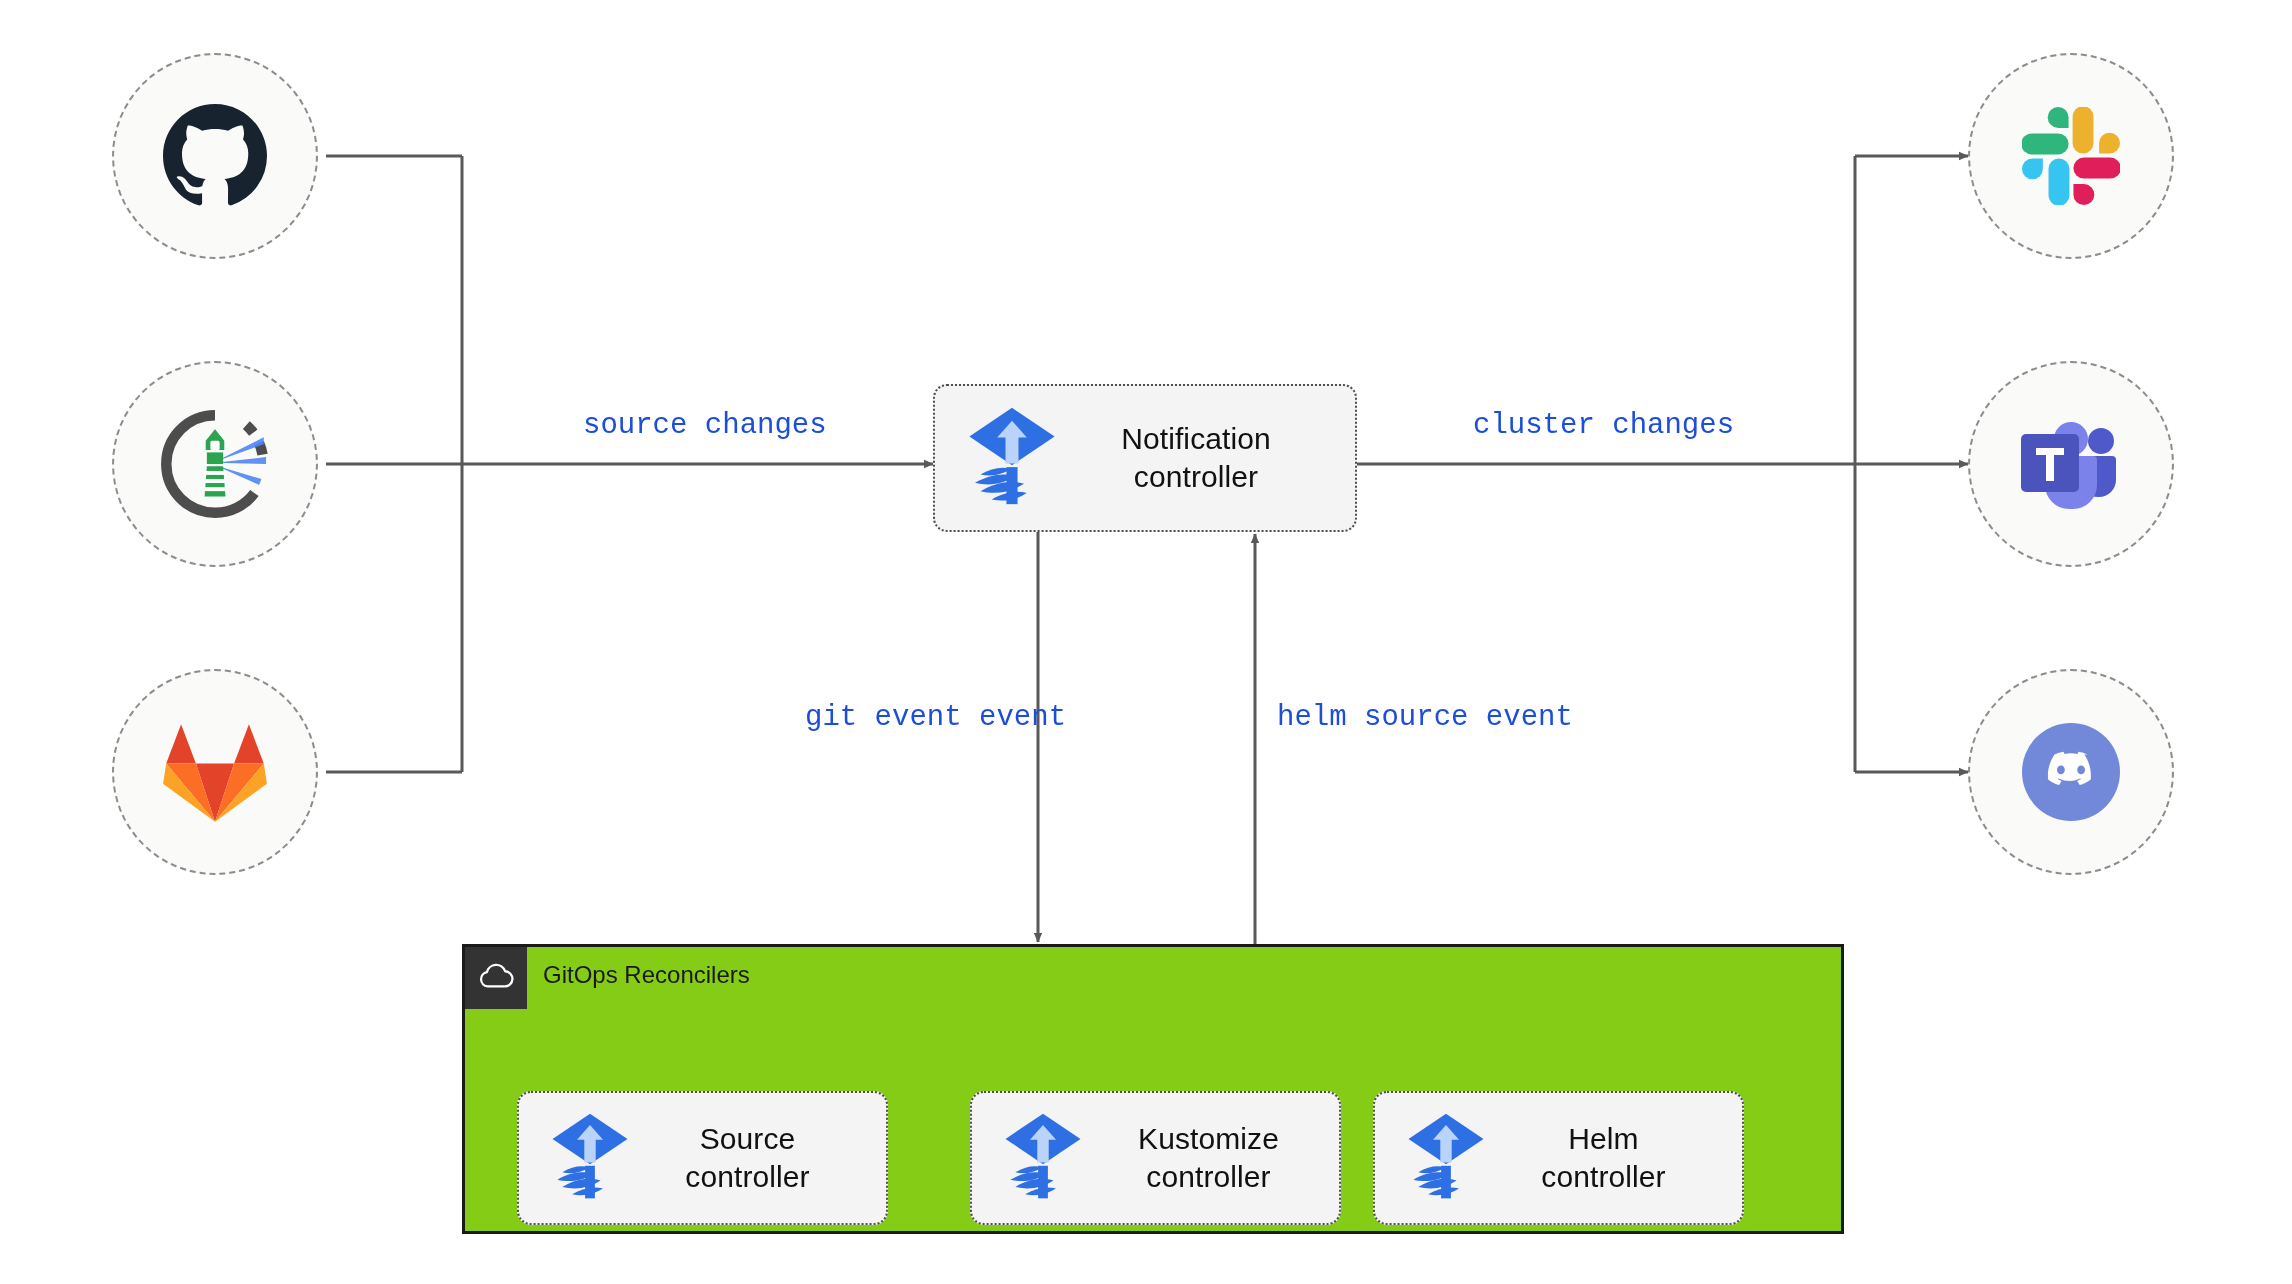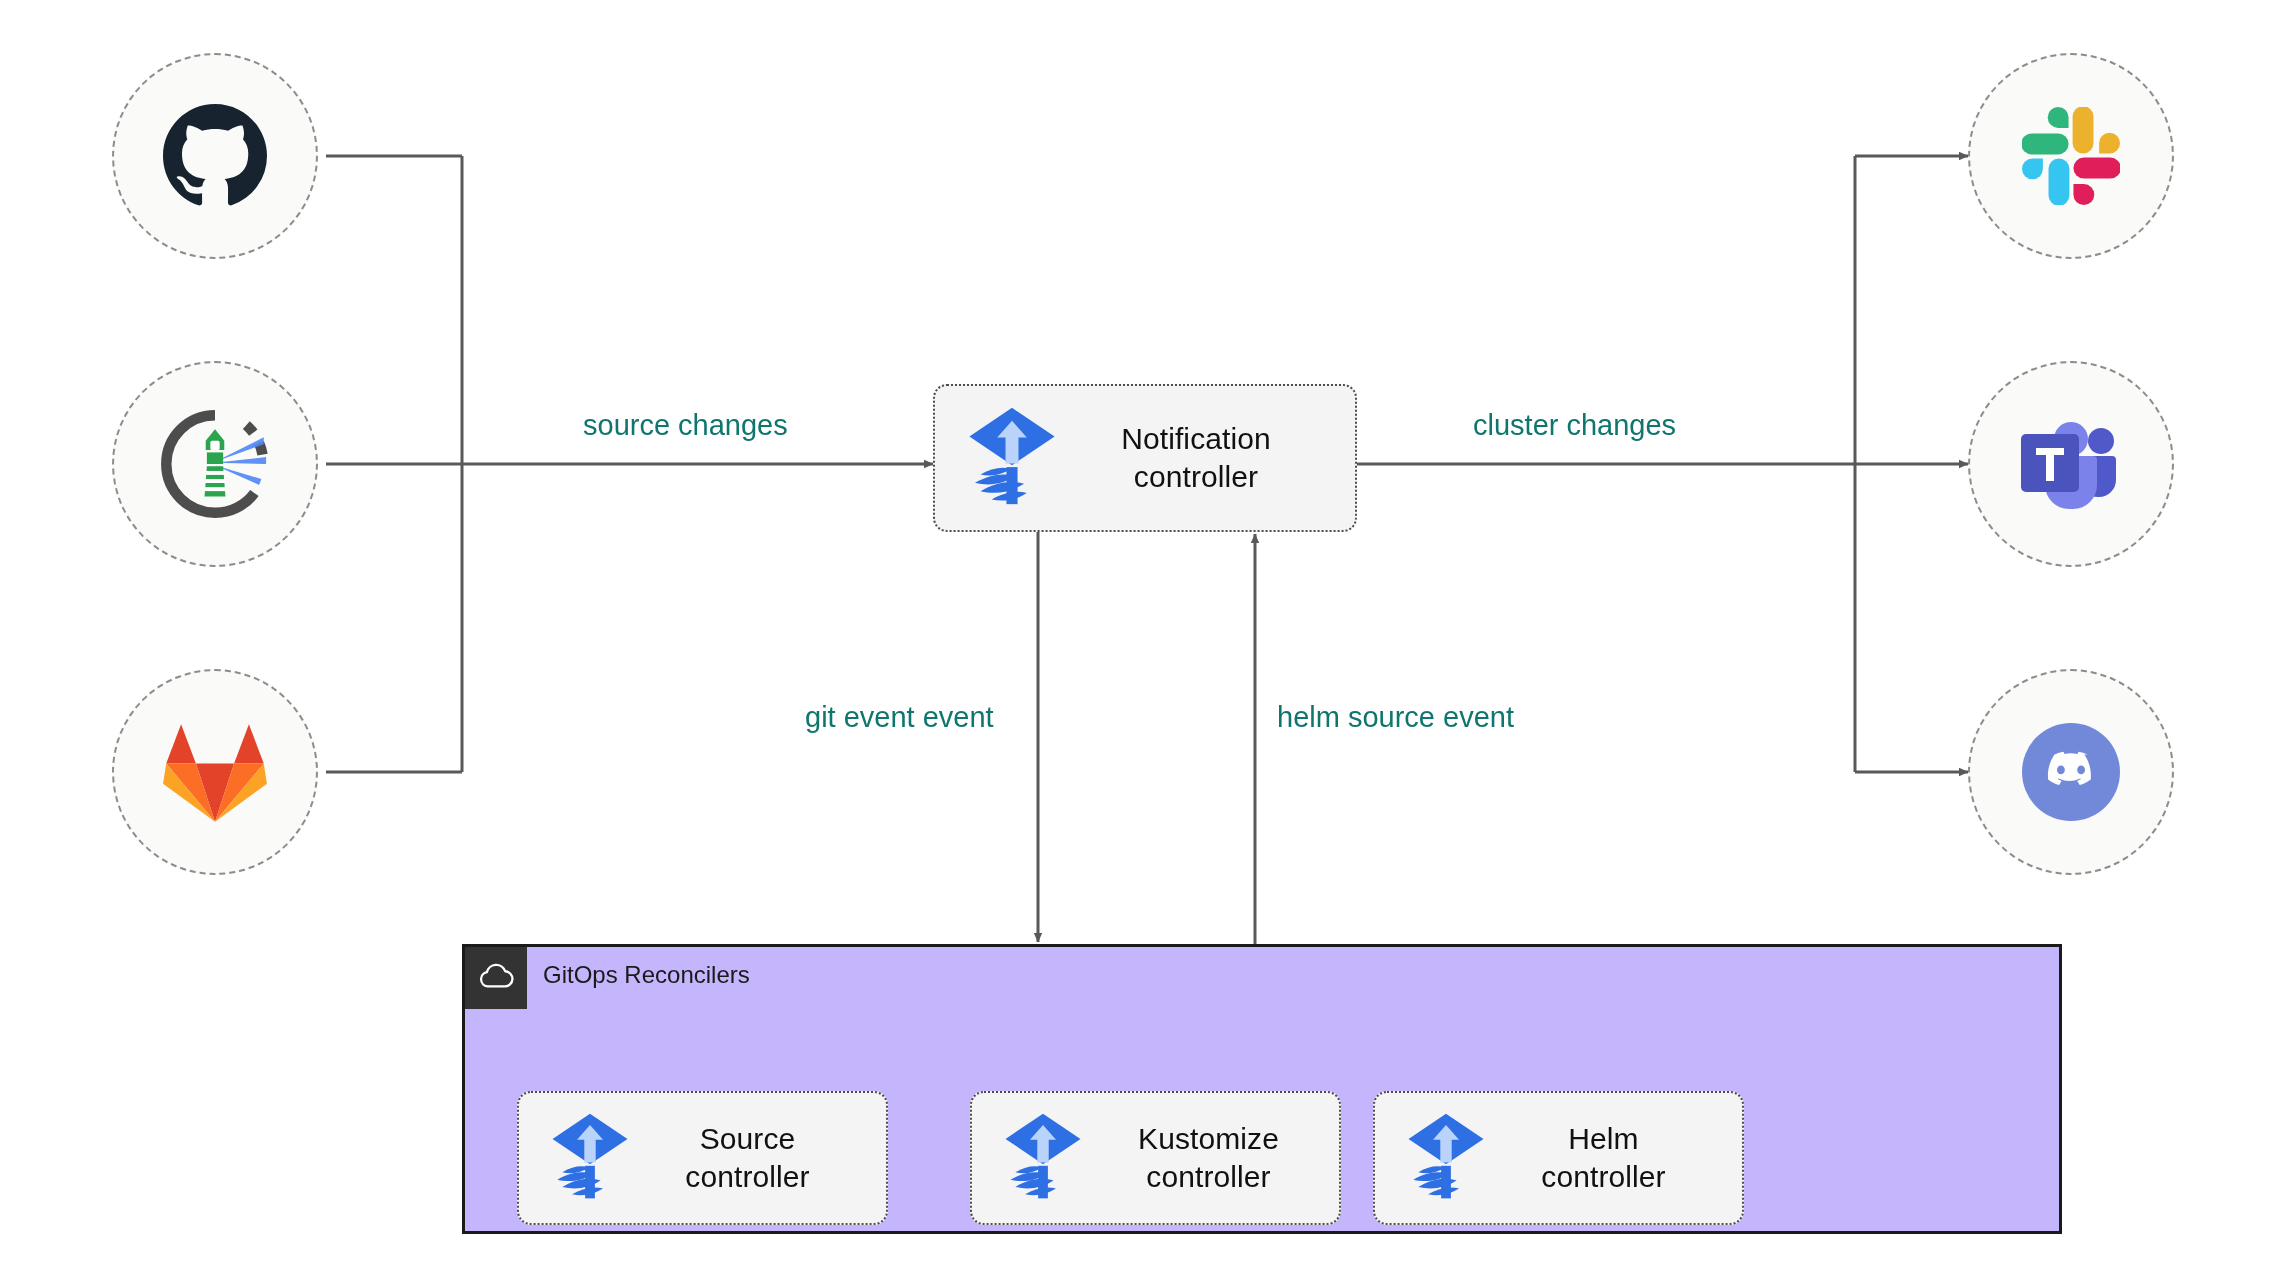--- a/index.html
+++ b/index.html
@@ -21,37 +21,37 @@
   }
   .ctrl-icon{flex:0 0 auto;margin-left:30px;}
   .ctrl-label{
     flex:1 1 auto;text-align:center;color:#111;font-size:30px;line-height:1.28;
     padding-right:22px;letter-spacing:.1px;
   }
   .ctrl-label span{display:block;white-space:nowrap;}
 
   
   #gitops-box{
-    position:absolute;left:462px;top:944px;width:1600px;height:290px;
-    background:#c4b5fd;border:3px solid #1a1a1a;box-sizing:border-box;
+    position:absolute;left:462px;top:944px;width:1382px;height:290px;
+    background:#84cc16;border:3px solid #1a1a1a;box-sizing:border-box;
   }
   #gitops-tab{
     position:absolute;left:0;top:0;width:62px;height:62px;background:#333333;
     display:flex;align-items:center;justify-content:center;
   }
   #gitops-title{
     position:absolute;left:78px;top:14px;font-size:24px;color:#1a1a1a;white-space:nowrap;
   }
 
   
   #wires{position:absolute;left:0;top:0;width:2292px;height:1284px;pointer-events:none;}
 
   
   .edge-label{
-    position:absolute;font-size:29px;color:#0f766e;white-space:nowrap;
+    position:absolute;font-size:29px;color:#1d4ed8;white-space:nowrap;font-family:Liberation Mono, monospace;
   }
 </style>
 </head>
 <body>
 
 <div id="stage">
 
   <svg id="wires" viewBox="0 0 2292 1284">
     <defs>
       <marker id="arrow" markerWidth="11" markerHeight="11" refX="9.4" refY="5" orient="auto" markerUnits="userSpaceOnUse">

